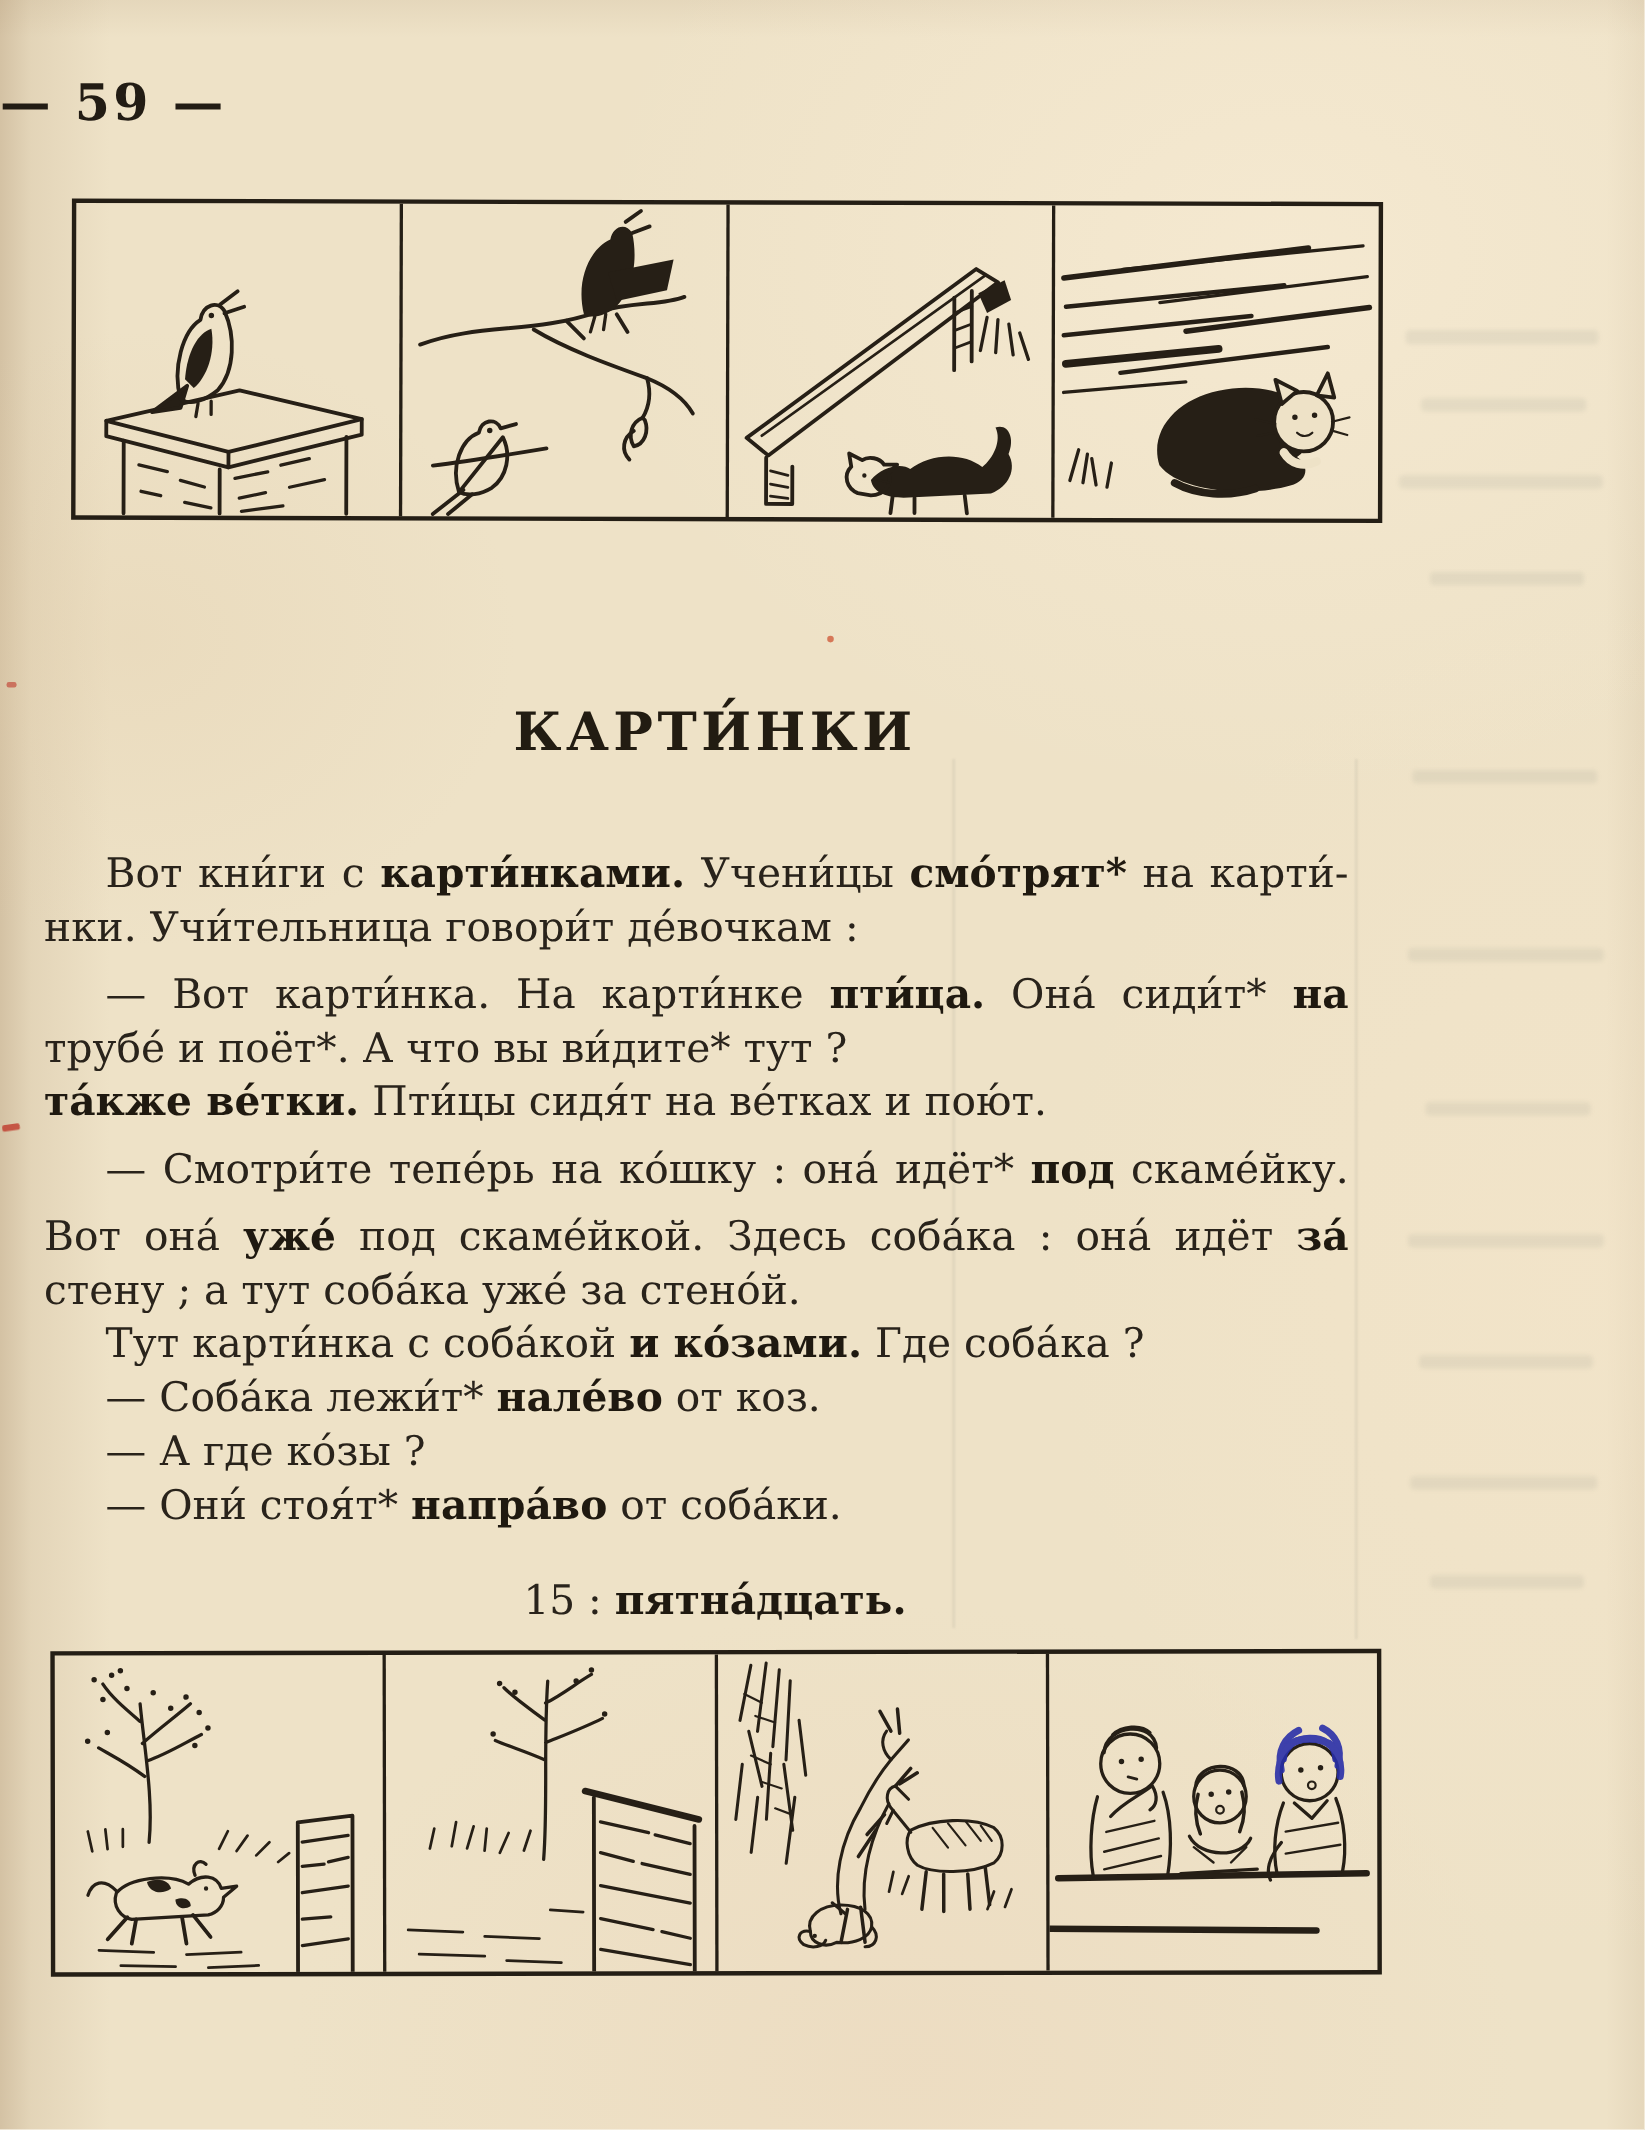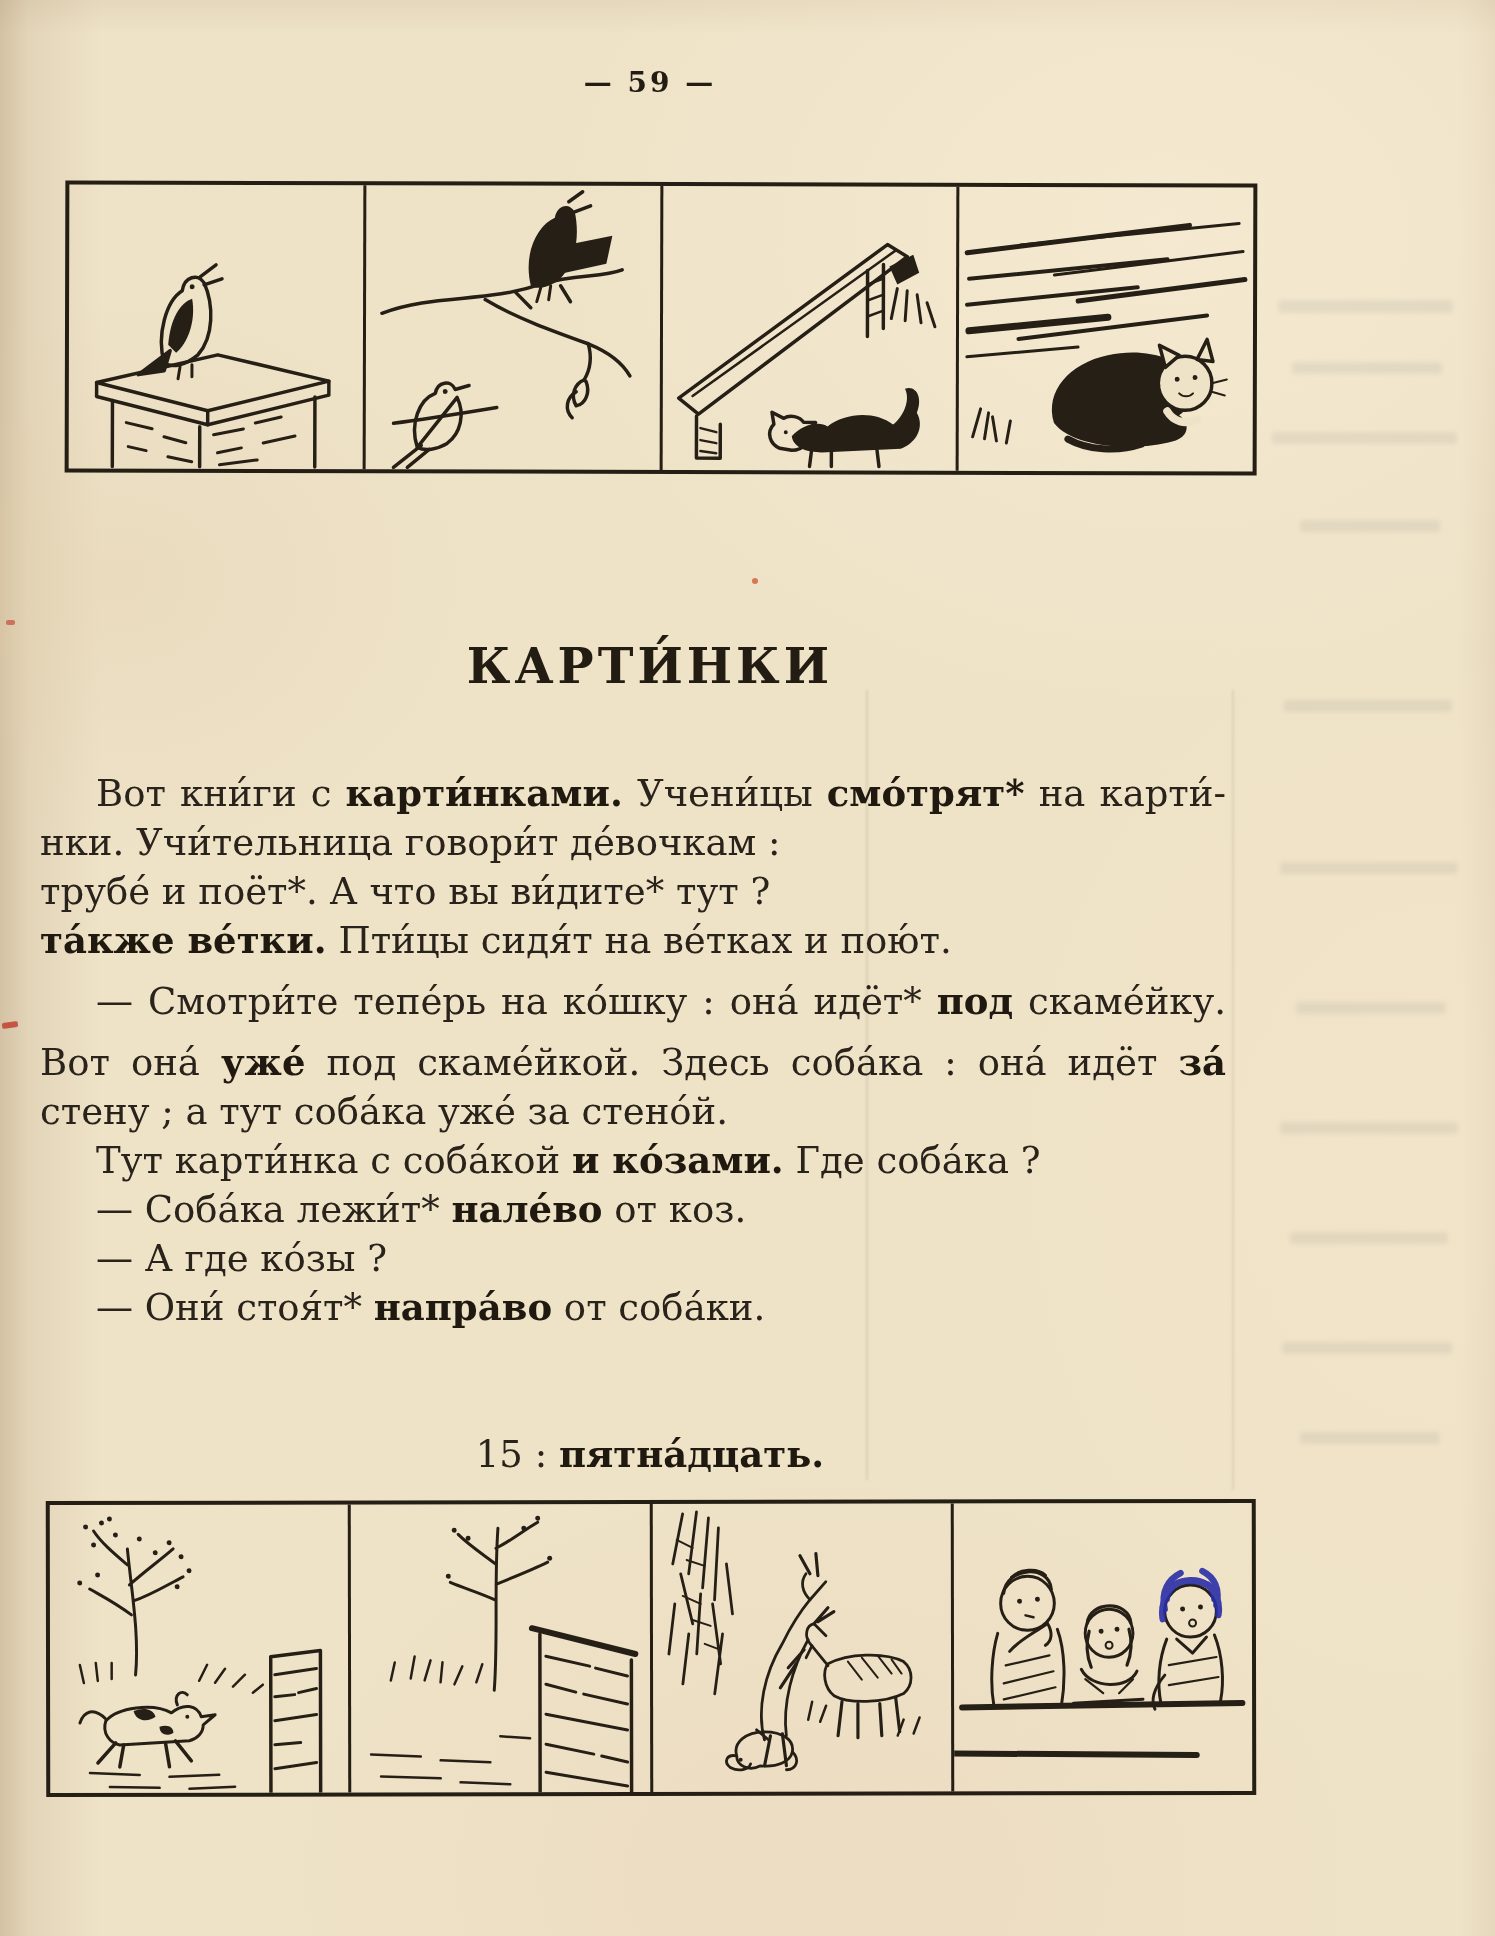--- a/index.html
+++ b/index.html
@@ -11,22 +11,22 @@
     background-image:
       radial-gradient(ellipse 900px 700px at 78% 12%, rgba(250,238,216,.55), rgba(250,238,216,0) 70%),
       radial-gradient(ellipse 700px 900px at 96% 60%, rgba(246,230,203,.45), rgba(246,230,203,0) 70%),
       radial-gradient(ellipse 800px 600px at 55% 97%, rgba(233,206,180,.28), rgba(233,206,180,0) 70%),
       radial-gradient(ellipse 500px 400px at 8% 30%, rgba(226,206,172,.35), rgba(226,206,172,0) 70%),
       linear-gradient(90deg, rgba(151,119,82,.30) 0px, rgba(160,130,92,.14) 28px, rgba(170,145,105,0) 100px),
       linear-gradient(270deg, rgba(150,120,85,.10) 0px, rgba(150,120,85,0) 35px),
       linear-gradient(180deg, rgba(150,120,85,.10) 0px, rgba(150,120,85,0) 34px);
   }
   .page-number{
-    position:absolute; left:0; top:66px; width:1300px; text-align:center;
-    font-size:28px; font-weight:700; letter-spacing:3px; color:#221c14;
+    position:absolute; left:0; top:66px; width:1300px; text-align:left;
+    font-size:46px; font-weight:700; letter-spacing:3px; color:#221c14;
   }
   .strip{
     position:absolute; display:flex; border:4px solid #241e15;
     box-sizing:border-box;
   }
   .top-strip{ left:65px; top:182px; width:1192px; height:292px; transform:rotate(.15deg); }
   .bottom-strip{ left:46px; top:1500px; width:1210px; height:296px; transform:rotate(-.1deg); }
   .panel{ flex:1 1 0; position:relative; }
   .panel + .panel{ border-left:3px solid #241e15; }
   .panel svg{ display:block; width:100%; height:100%; }
@@ -177,20 +177,21 @@
         </g>
       </svg>
     </div>
   </div>
 
   <div class="lesson-subtitle">КАРТИ́НКИ</div>
 
   <div class="body-text">
       <div class="line indent just"><span>Вот кни́ги с </span><b>карти́нками.</b><span> Учени́цы </span><b>смо́трят*</b><span> на карти́-</span></div>
       <div class="line"><span>нки. Учи́тельница говори́т де́вочкам :</span></div>
+      <div class="line indent just"><span>— Вот карти́нка. На карти́нке </span><b>пти́ца.</b><span> Она́ сиди́т* </span><b>на</b></div>
       <div class="line"><span>трубе́ и поёт*. А что вы ви́дите* тут ?</span></div>
       <div class="line"><b>та́кже ве́тки.</b><span> Пти́цы сидя́т на ве́тках и пою́т.</span></div>
       <div class="line indent just"><span>— Смотри́те тепе́рь на ко́шку : она́ идёт* </span><b>под</b><span> скаме́йку.</span></div>
       <div class="line just"><span>Вот она́ </span><b>уже́</b><span> под скаме́йкой. Здесь соба́ка : она́ идёт </span><b>за́</b></div>
       <div class="line"><span>стену ; а тут соба́ка уже́ за стено́й.</span></div>
       <div class="line indent"><span>Тут карти́нка с соба́кой </span><b>и ко́зами.</b><span> Где соба́ка ?</span></div>
       <div class="line indent"><span>— Соба́ка лежи́т* </span><b>нале́во</b><span> от коз.</span></div>
       <div class="line indent"><span>— А где ко́зы ?</span></div>
       <div class="line indent"><span>— Они́ стоя́т* </span><b>напра́во</b><span> от соба́ки.</span></div>
     </div>

